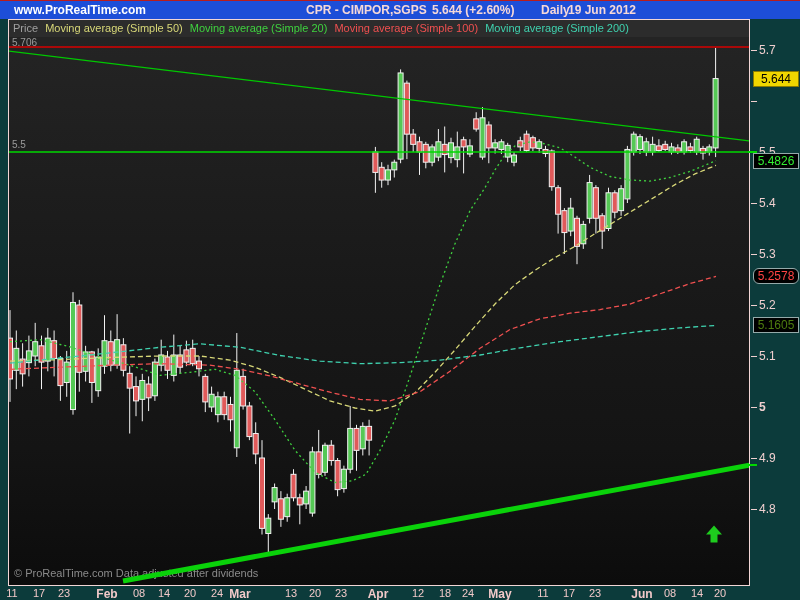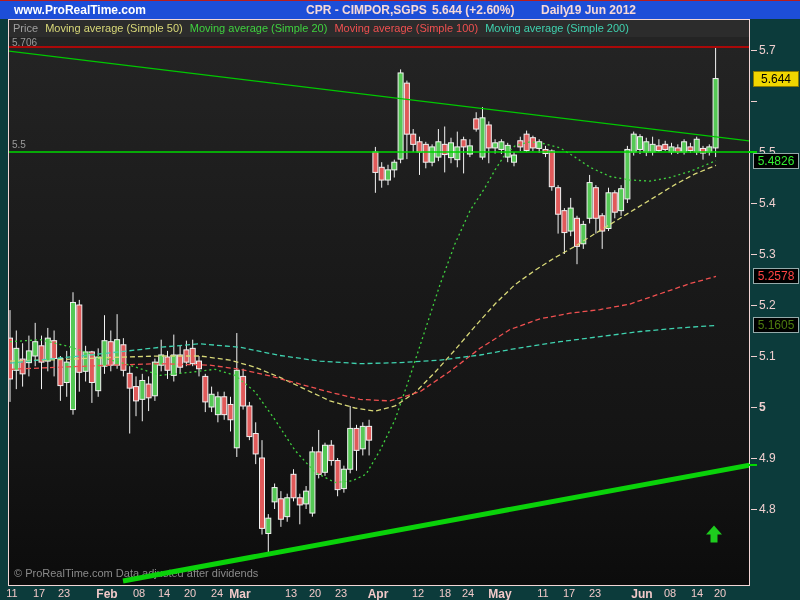--- a/index.html
+++ b/index.html
@@ -547,21 +547,21 @@
       <div class="pdash" style="top: 388px;"></div>
       <div class="ptick bold" style="top: 381px;">5</div>
       <div class="pdash" style="top: 439px;"></div>
       <div class="ptick" style="top: 432px;">4.9</div>
       <div class="pdash" style="top: 490px;"></div>
       <div class="ptick" style="top: 483px;">4.8</div>
       <div class="gmark" style="top: 132px;"></div>
       <div class="gmark" style="top: 444.63px;"></div>
       <div class="tag yellow" style="top: 51.56px;">5.644</div>
       <div class="tag green" style="top: 133.874px;">5.4826</div>
-      <div class="tag red" style="top: 248.522px;">5.2578</div>
+      <div class="tag red" style="top: 248.522px; border-radius: 6px;">5.2578</div>
       <div class="tag teal" style="top: 298.145px;">5.1605</div>
     </div>
   <div id="daxis">
       <div class="dlab" style="left: 12px;">11</div>
       <div class="dlab" style="left: 39px;">17</div>
       <div class="dlab" style="left: 64px;">23</div>
       <div class="dlab bold" style="left: 107px;">Feb</div>
       <div class="dlab" style="left: 139px;">08</div>
       <div class="dlab" style="left: 164px;">14</div>
       <div class="dlab" style="left: 190px;">20</div>

